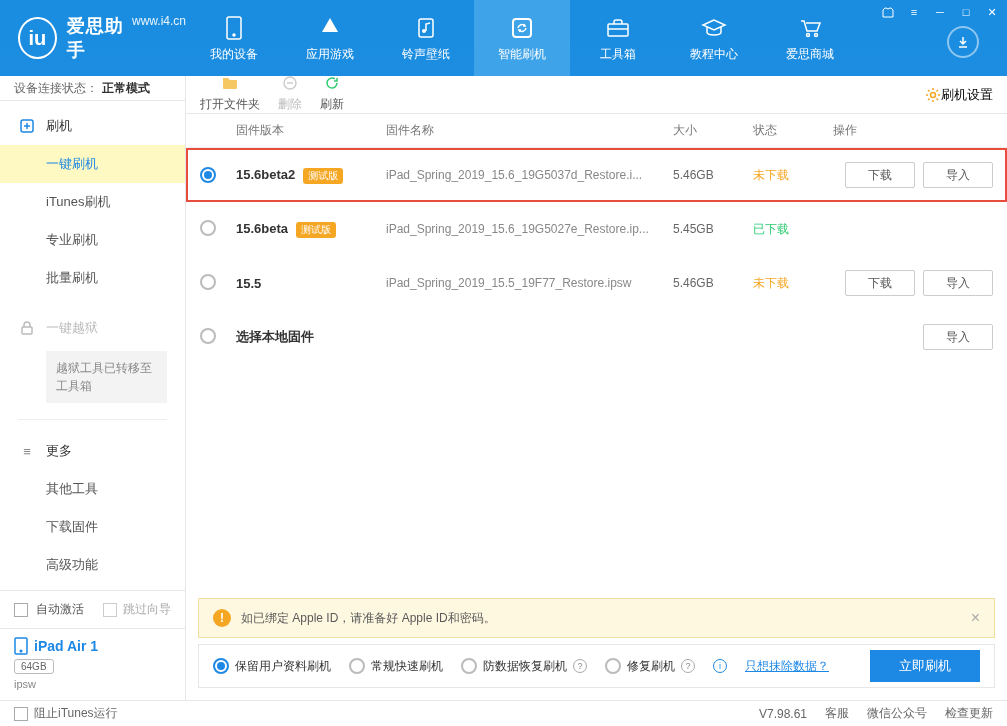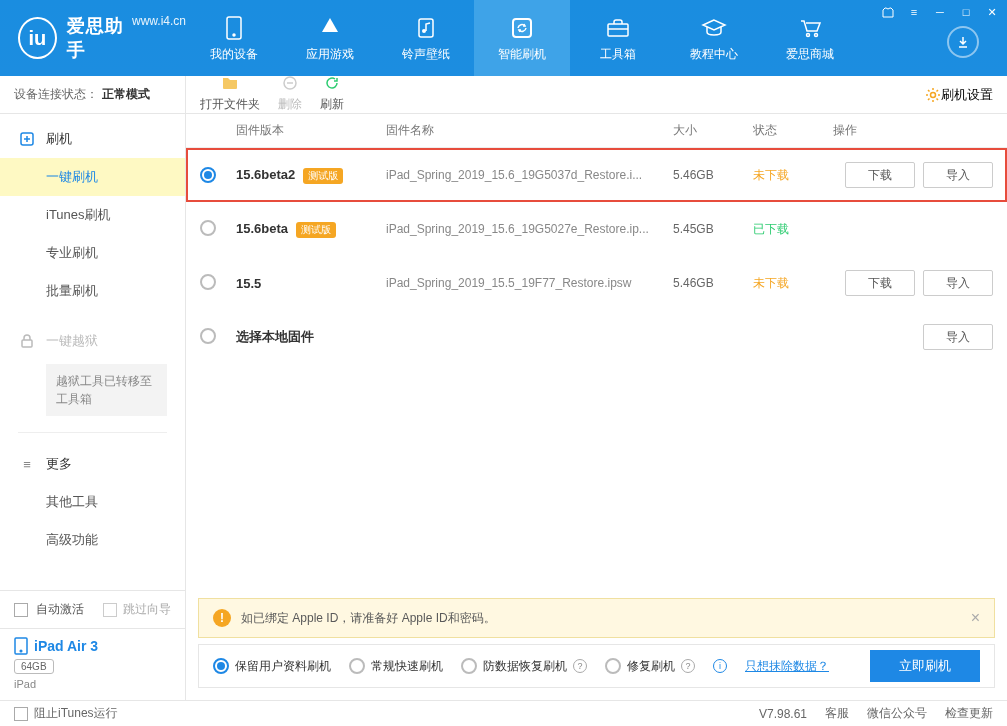--- a/index.html
+++ b/index.html
@@ -221,42 +221,43 @@
     </div>
 
     <div class="divider"></div>
 
     <div class="side-group">
       <div class="side-head">
         <span class="gicon" style="color:#888">≡</span>
         <span>更多</span>
       </div>
       <div class="side-item">其他工具</div>
+      <div class="side-item">下载固件</div>
       <div class="side-item">高级功能</div>
     </div>
 
     <div class="bottom-block">
       <div class="checkrow">
         <span class="chk"></span>
         <span>自动激活</span>
         <span style="margin-left:auto;display:flex;align-items:center;gap:6px;color:#aaa">
           <span class="chk" style="border-color:#ccc"></span>
           <span>跳过向导</span>
         </span>
       </div>
       <div class="device-info">
         <div class="dev-name">
           <svg width="14" height="18" viewBox="0 0 14 18" fill="none" stroke="#1e88e5" stroke-width="1.5">
               <rect x="1" y="1" width="12" height="16" rx="1"></rect>
               <circle cx="7" cy="14" r=".8" fill="#1e88e5"></circle>
             </svg>
-          <span>iPad Air 3</span>
+          <span>iPad Air 1</span>
         </div>
         <span class="dev-cap">64GB</span>
-        <div class="dev-type">iPad</div>
+        <div class="dev-type">ipsw</div>
       </div>
     </div>
   </div>
 
   <div class="content">
     <div class="toolbar">
       <div class="tb-btn">
         <svg width="16" height="14" viewBox="0 0 16 14" fill="#f5c864">
             <path d="M1 2h5l2 2h7v8a1 1 0 0 1-1 1H2a1 1 0 0 1-1-1z"></path>
           </svg>

